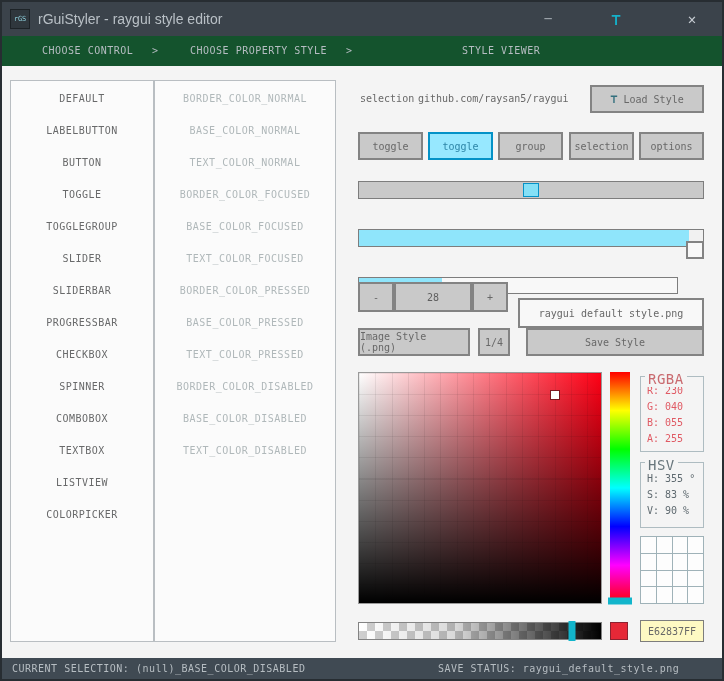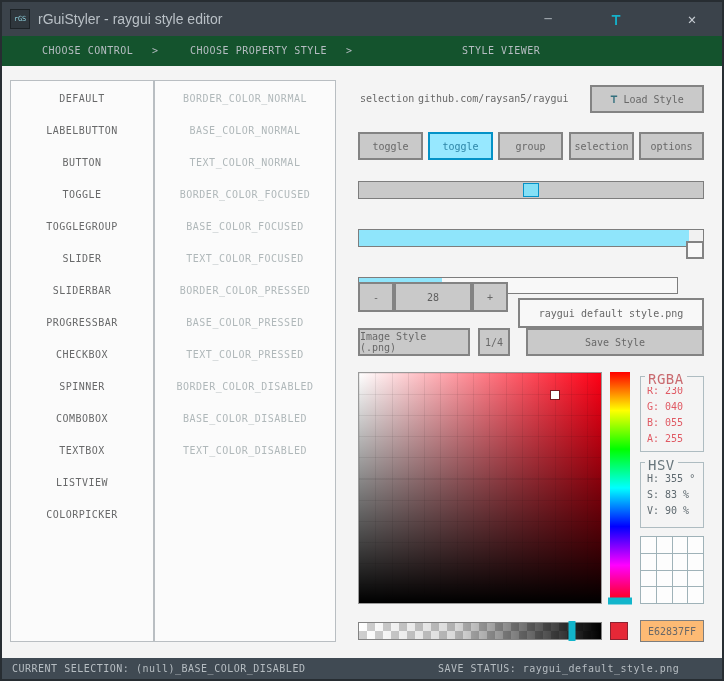--- a/index.html
+++ b/index.html
@@ -128,21 +128,21 @@
     background-size:100% 100%, 16px 16px, 16px 16px, 100% 100%;
     background-position:0 0, 0 0, 8px 8px, 0 0;
   }
   .alpha-marker {
     position:absolute; top:-2px; height:20px; width:7px;
     transform:translateX(-50%);
   }
   .color-swatch { left:252px; top:556px; width:18px; height:18px; border:1px solid #8c2230; }
   .hexbox {
     left:282px; top:554px; width:64px; height:22px;
-    background:#fdba74; border:1px solid #7d7d7d; color:#686868;
+    background:#fef9c3; border:1px solid #7d7d7d; color:#686868;
     font-size:10px; display:flex; align-items:center; justify-content:center;
   }
   
   .statusbar { position:relative; height:21px; background:#404a53; }
   .sb-text {
     position:absolute; top:0; height:21px; line-height:21px;
     font-size:10px; letter-spacing:0.5px; color:#b6bdc2; white-space:nowrap;
   }
 </style>
 </head>

